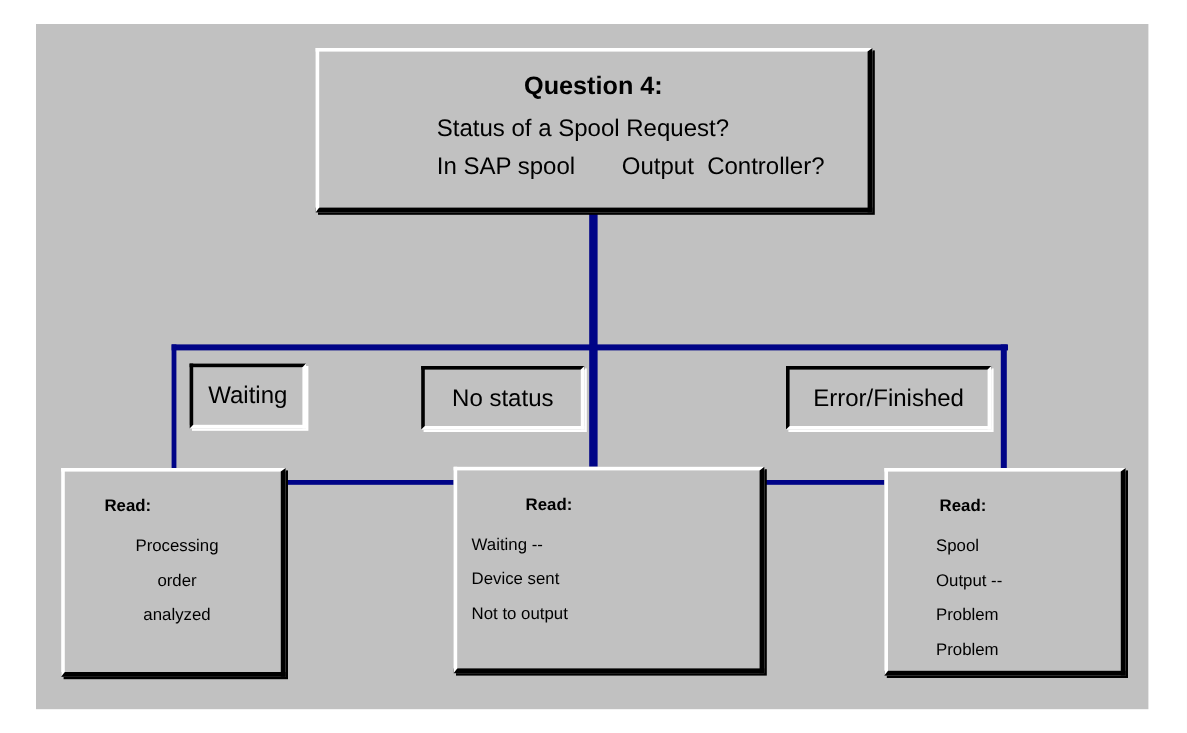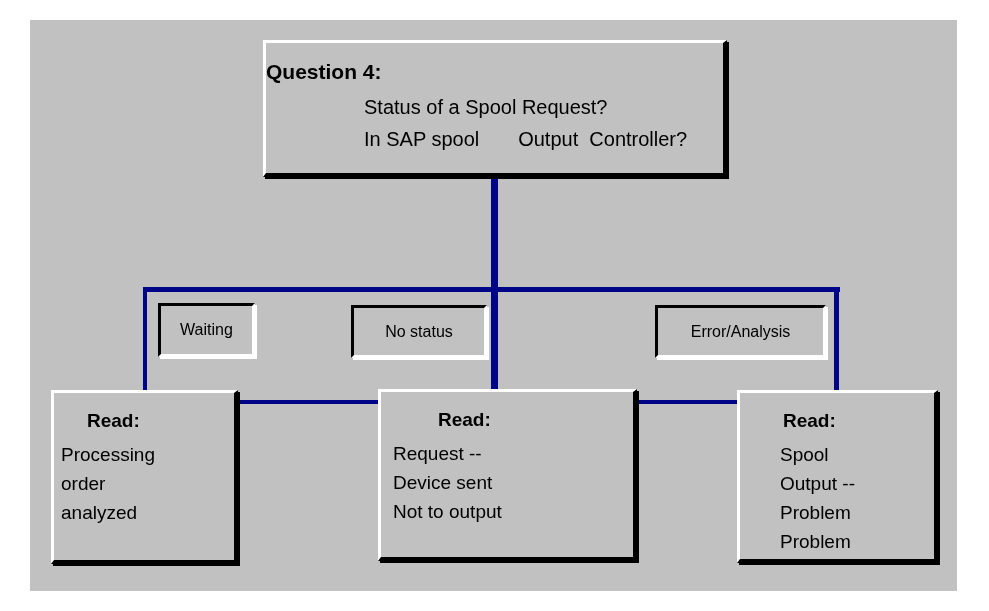--- a/index.html
+++ b/index.html
@@ -30,42 +30,42 @@
   }
 
   
   .box-inset {
     position: absolute; background: #c1c1c1;
     border-style: solid;
     border-width: 3px;
     border-color: #000000 #ffffff #ffffff #000000;
     box-shadow: 2px 2px 0 0 #ffffff;
     display: flex; align-items: center; justify-content: center;
-    font-size: 16px; line-height: 1;
+    font-size: 20px; line-height: 1;
   }
 
   .question-box { left: 263px; top: 40px; width: 464px; height: 137px; }
-  .question-title { padding-top: 18px; text-align: left; font-size: 21px; font-weight: bold; line-height: 22px; }
+  .question-title { padding-top: 18px; text-align: center; font-size: 21px; font-weight: bold; line-height: 22px; }
   .question-body { margin-top: 8px; padding-left: 98px; font-size: 20px; line-height: 32px; }
   .question-body div { white-space: pre; }
 
   .status-waiting { left: 158px; top: 303px; width: 97px;  height: 54px; }
   .status-nostatus { left: 351px; top: 305px; width: 136px; height: 53px; }
   .status-errfin { left: 655px; top: 305px; width: 171px; height: 53px; }
 
-  .read-box { font-size: 19px; }
+  .read-box { font-size: 14px; }
   .read-1 { left: 51px;  top: 390px; width: 187px; height: 174px; }
   .read-2 { left: 378px; top: 389px; width: 259px; height: 172px; }
   .read-3 { left: 737px; top: 390px; width: 201px; height: 173px; }
   .read-title { padding-top: 17px; font-weight: bold; line-height: 22px; }
   .read-1 .read-title { padding-left: 33px; }
   .read-2 .read-title { padding-left: 57px; }
   .read-3 .read-title { padding-left: 43px; }
   .read-lines { margin-top: 8px; line-height: 29px; }
-  .read-1 .read-lines { padding-left: 7px; }
+  .read-1 .read-lines { padding-left: 7px; text-align: center; }
   .read-2 .read-lines { padding-left: 12px; }
   .read-3 .read-lines { padding-left: 40px; }
 </style>
 </head>
 <body>
 
 <div class="panel">
 
   <div class="conn conn-center-v" style="left:461px; top:156px;"></div>
   <div class="conn conn-rail-h" style="left:113px; top:267px;"></div>
@@ -82,36 +82,36 @@
     </div>
   </div>
 
   <div class="box-inset status-waiting" style="left:128px; top:283px;">
     <span>Waiting</span>
   </div>
   <div class="box-inset status-nostatus" style="left:321px; top:285px;">
     <span>No status</span>
   </div>
   <div class="box-inset status-errfin" style="left:625px; top:285px;">
-    <span>Error/Analysis</span>
+    <span>Error/Finished</span>
   </div>
 
   <div class="box-raised read-box read-1" style="left:21px; top:370px;">
     <div class="read-title">Read:</div>
     <div class="read-lines">
       <div>Processing</div>
       <div>order</div>
       <div>analyzed</div>
     </div>
   </div>
 
   <div class="box-raised read-box read-2" style="left:348px; top:369px;">
     <div class="read-title">Read:</div>
     <div class="read-lines">
-      <div>Request --</div>
+      <div>Waiting --</div>
       <div>Device sent</div>
       <div>Not to output</div>
     </div>
   </div>
 
   <div class="box-raised read-box read-3" style="left:707px; top:370px;">
     <div class="read-title">Read:</div>
     <div class="read-lines">
       <div>Spool</div>
       <div>Output --</div>

